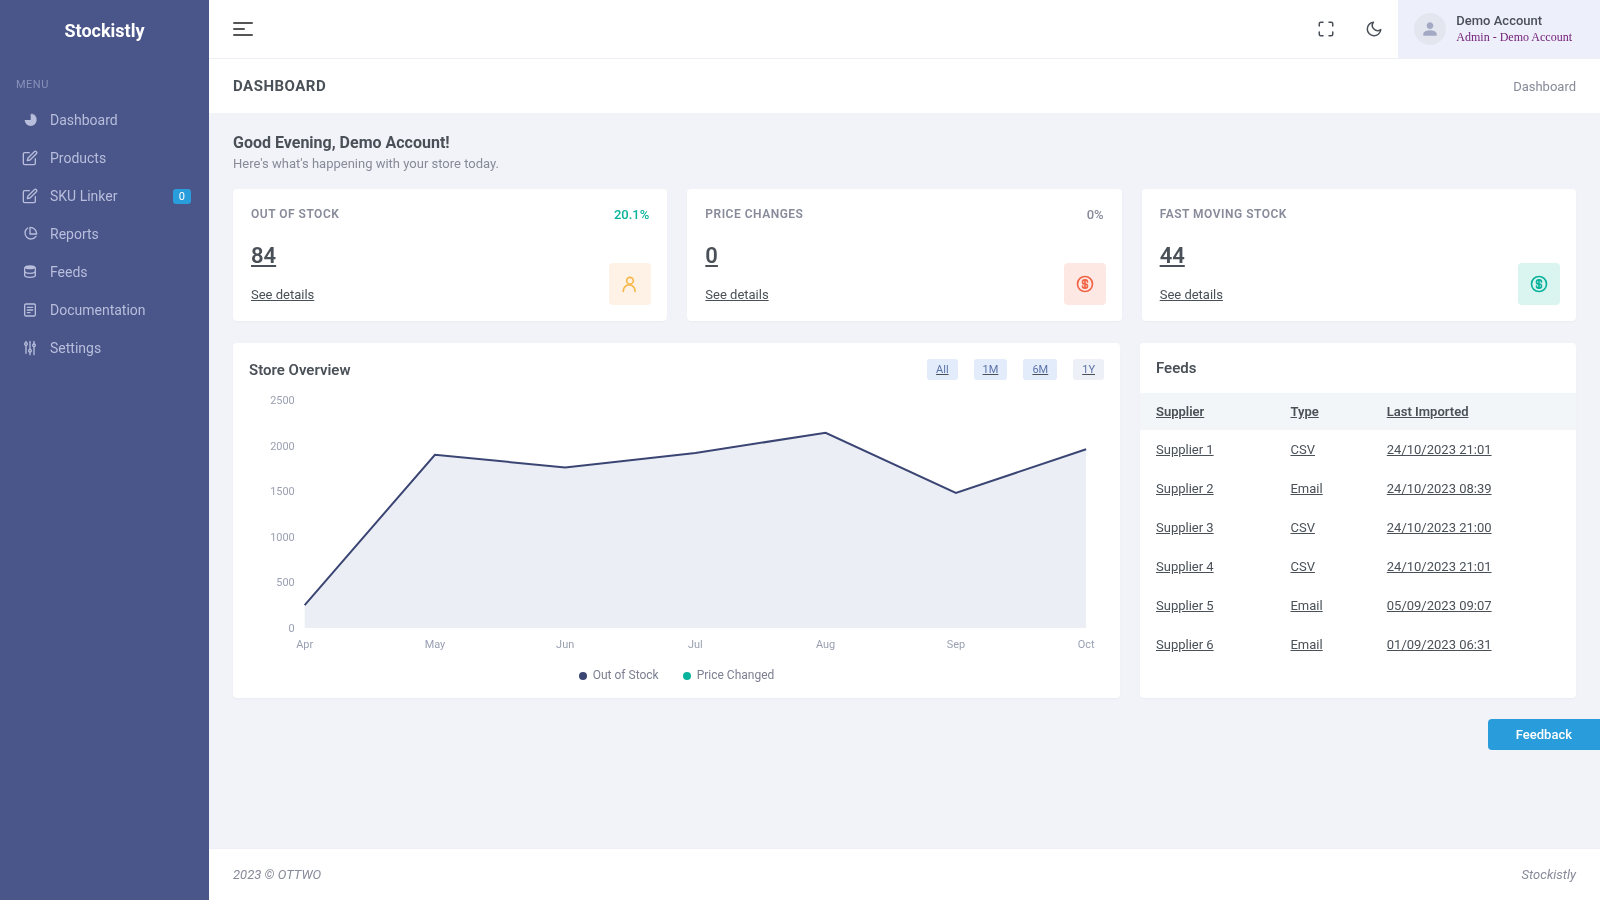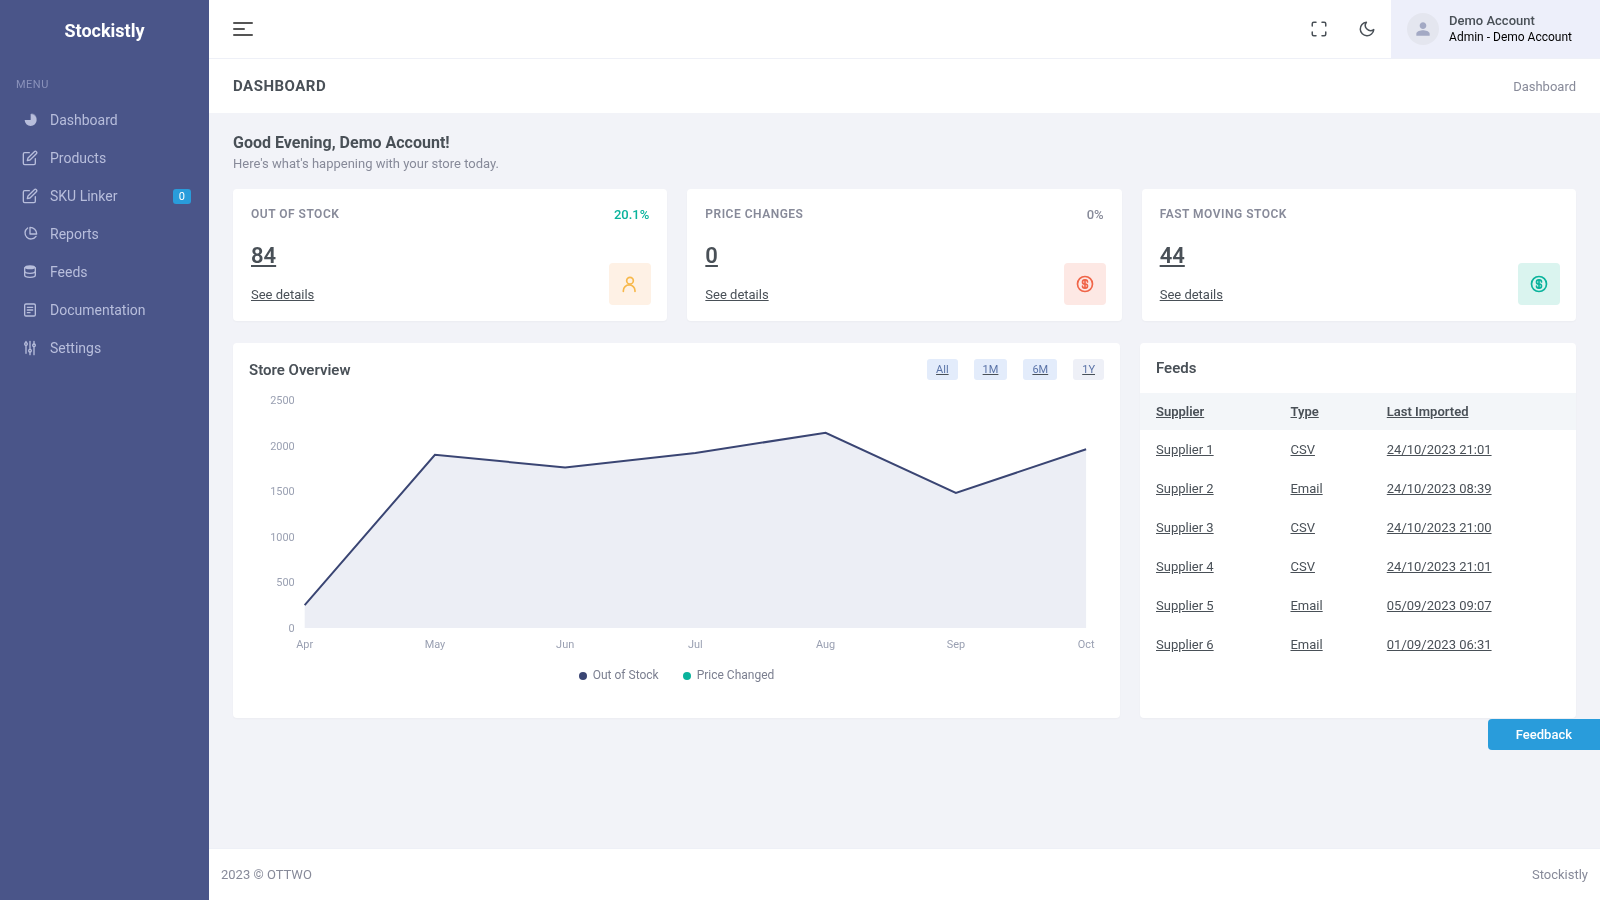--- a/index.html
+++ b/index.html
@@ -81,21 +81,21 @@
 }
 .avatar {
   width: 32px; height: 32px; border-radius: 50%;
   background: #e4e6ef;
   display: flex; align-items: center; justify-content: center;
   margin-right: 10px;
   color: #a3a9c4;
 }
 .account-text { line-height: 1.3; }
 .account-name { font-size: 13px; color: #495057; font-weight: 500; }
-.account-role { font-size: 12px; color: #000000; }
+.account-role { font-size: 12px; color: #701a75; font-family: Liberation Serif, serif; }
 
 
 .page-head {
   background: #fff;
   display: flex;
   align-items: center;
   padding: 18px 24px;
   border-top: 1px solid #eef0f7;
 }
 .page-title { font-size: 15px; font-weight: 700; letter-spacing: 0.5px; text-transform: uppercase; color: #495057; }
@@ -136,21 +136,21 @@
 .icon-green { background: #daf4ef; color: #0ab39c; }
 
 .row2 { display: flex; gap: 20px; }
 
 
 .chart-card {
   flex: 1;
   background: #fff;
   border-radius: 4px;
   box-shadow: 0 1px 2px rgba(0,0,0,0.03);
-  padding: 16px 16px 36px 16px;
+  padding: 16px 16px 16px 16px;
   display: flex;
   flex-direction: column;
 }
 .chart-head { display: flex; align-items: center; margin-bottom: 10px; }
 .chart-title { font-size: 15px; font-weight: 600; color: #495057; }
 .chart-tabs { margin-left: auto; display: flex; gap: 16px; text-decoration: underline; }
 .chart-tab {
   background: #e3ecfb;
   color: #5b74a8;
   font-size: 11px;
@@ -185,25 +185,26 @@
   padding: 12px 16px;
   font-size: 13px;
   color: #495057;
 }
 .ts-green { color: #0ab39c; }
 .ts-red { color: #f06548; }
 
 
 .footer {
   background: #fff;
-  padding: 18px 12px;
+  padding: 18px 24px;
   font-size: 13px;
   color: #878a99;
   display: flex;
   border-top: 1px solid #eef0f7;
+  font-style: italic;
 }
 .footer .brand { margin-left: auto; }
 
 
 .feedback-btn {
   position: fixed;
   bottom: 150px;
   right: 0;
   background: #299cdb;
   color: #fff;

